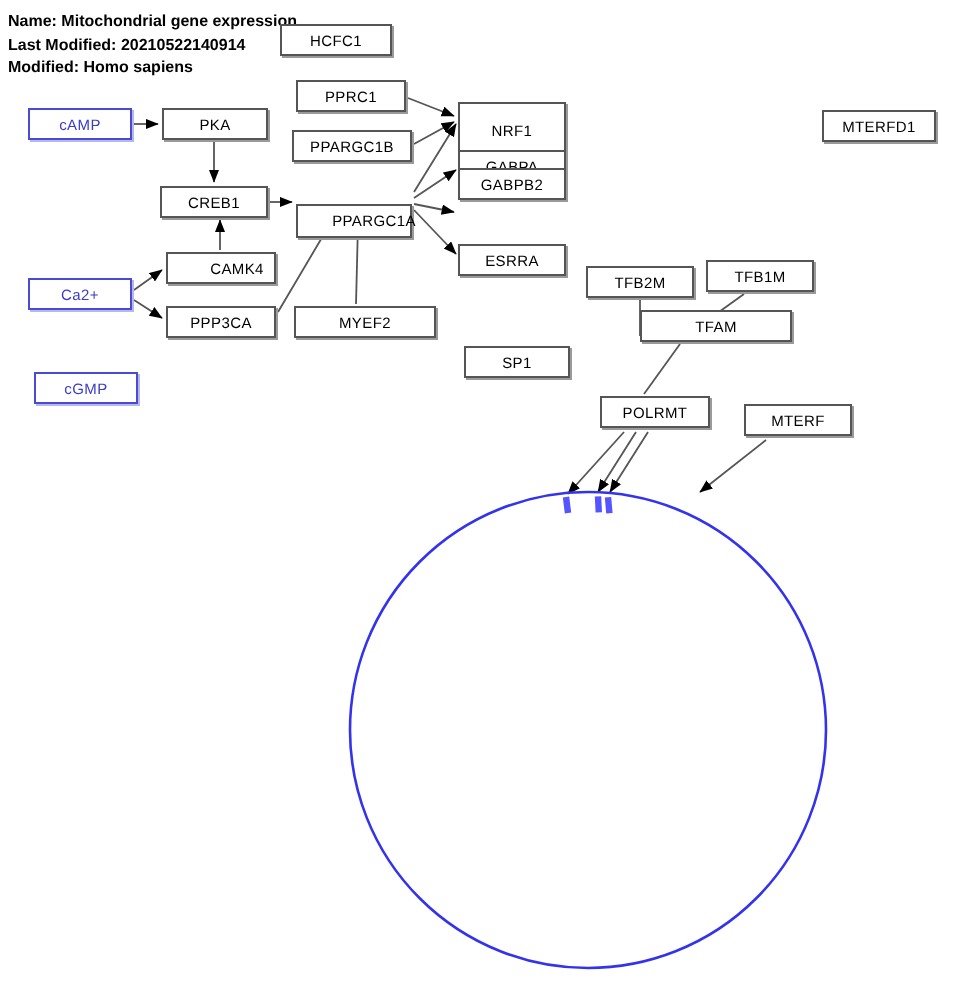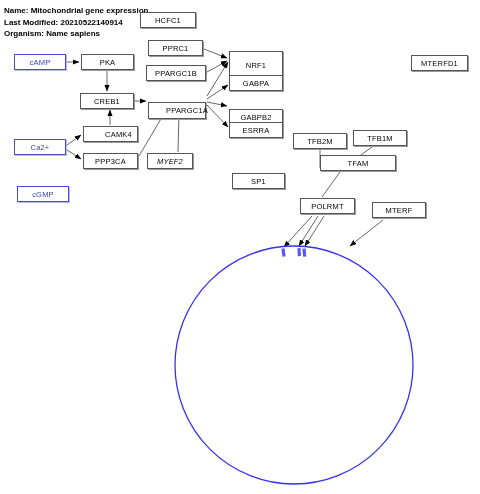--- a/index.html
+++ b/index.html
@@ -97,21 +97,21 @@
     <g stroke="#5555ff" stroke-width="3.2" stroke-linecap="butt">
       <line x1="283" y1="248.5" x2="284" y2="256.5"></line>
       <line x1="299" y1="248.2" x2="299.4" y2="256.2"></line>
       <line x1="304" y1="248.6" x2="304.7" y2="256.6"></line>
     </g>
   </svg>
 
   <div class="meta">
     <div>Name: Mitochondrial gene expression</div>
     <div>Last Modified: 20210522140914</div>
-    <div>Organism: Name sapiens</div>
+    <div>Modified: Homo sapiens</div>
   </div>
 
   <div id="nodes-host">
       <div class="node" style="left: 140px; top: 12px; width: 56px; height: 16px;">
         <span>HCFC1</span>
       </div>
       <div class="node" style="left: 148px; top: 40px; width: 55px; height: 16px;">
         <span>PPRC1</span>
       </div>
       <div class="node metabolite" style="left: 14px; top: 54px; width: 52px; height: 16px;">
@@ -131,39 +131,39 @@
       </div>
       <div class="node" style="left: 229px; top: 75px; width: 54px; height: 16px;">
         <span>GABPA</span>
       </div>
       <div class="node" style="left: 80px; top: 93px; width: 54px; height: 16px;">
         <span>CREB1</span>
       </div>
       <div class="node" style="left: 148px; top: 102px; width: 58px; height: 17px; padding-left: 20px;">
         <span>PPARGC1A</span>
       </div>
-      <div class="node" style="left: 229px; top: 109px; width: 54px; height: 16px; text-align: center;">
+      <div class="node" style="left: 229px; top: 84px; width: 54px; height: 16px; text-align: center;">
         <span>GABPB2</span>
       </div>
       <div class="node" style="left: 229px; top: 122px; width: 54px; height: 16px;">
         <span>ESRRA</span>
       </div>
       <div class="node" style="left: 83px; top: 126px; width: 55px; height: 16px; padding-left: 16px;">
         <span>CAMK4</span>
       </div>
       <div class="node" style="left: 353px; top: 130px; width: 54px; height: 16px;">
         <span>TFB1M</span>
       </div>
       <div class="node" style="left: 293px; top: 133px; width: 54px; height: 16px;">
         <span>TFB2M</span>
       </div>
       <div class="node metabolite" style="left: 14px; top: 139px; width: 52px; height: 16px;">
         <span>Ca2+</span>
       </div>
-      <div class="node" style="left: 147px; top: 153px; width: 46px; height: 16px; font-style: italic;">
+      <div class="node" style="left: 147px; top: 153px; width: 71px; height: 16px;">
         <span>MYEF2</span>
       </div>
       <div class="node" style="left: 83px; top: 153px; width: 55px; height: 16px;">
         <span>PPP3CA</span>
       </div>
       <div class="node" style="left: 320px; top: 155px; width: 76px; height: 16px;">
         <span>TFAM</span>
       </div>
       <div class="node" style="left: 232px; top: 173px; width: 53px; height: 16px;">
         <span>SP1</span>

